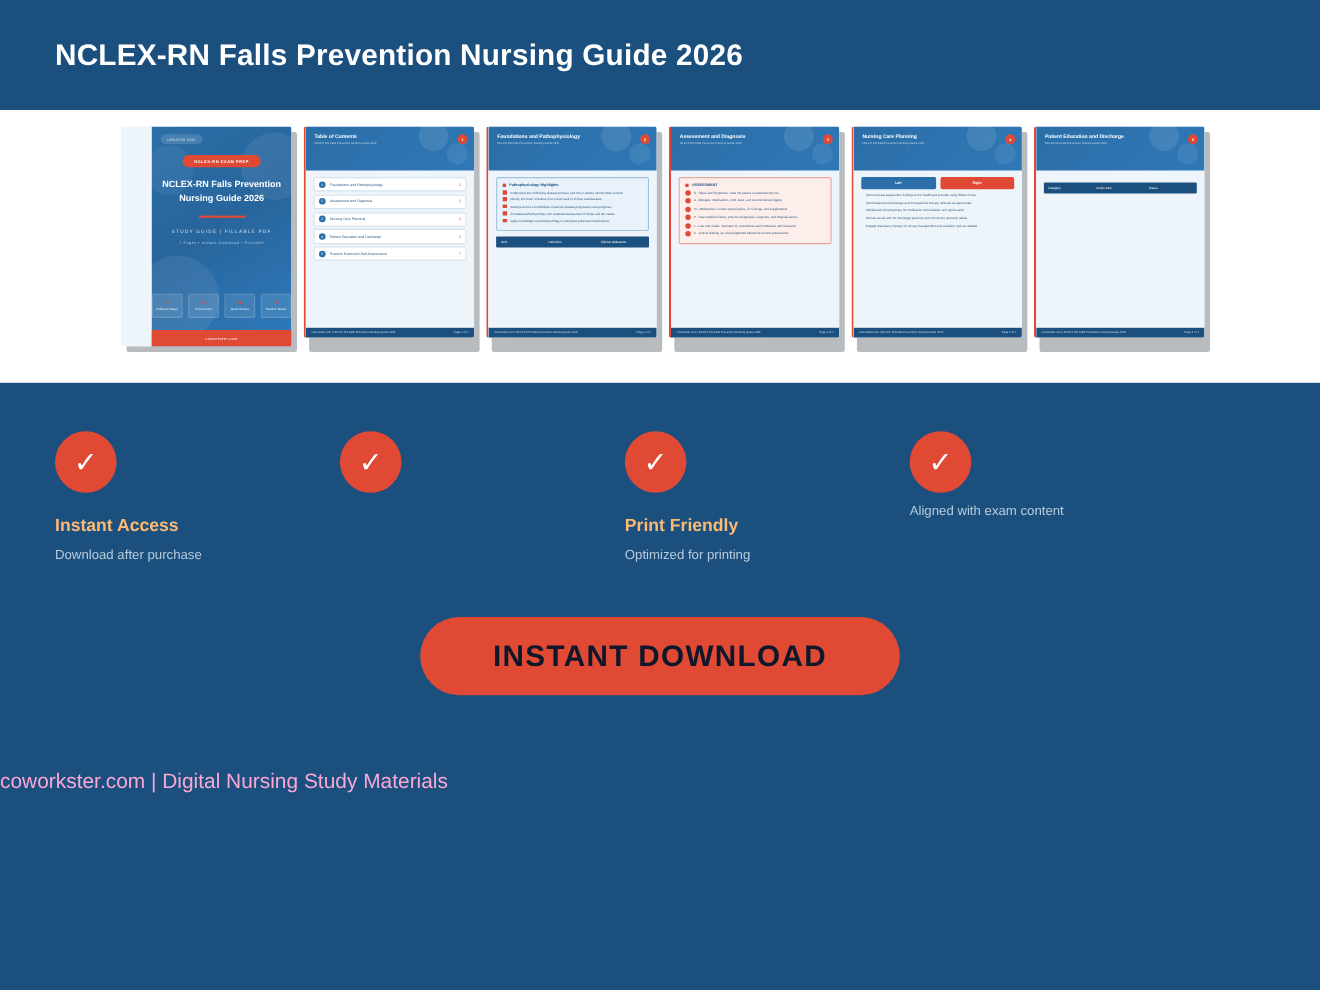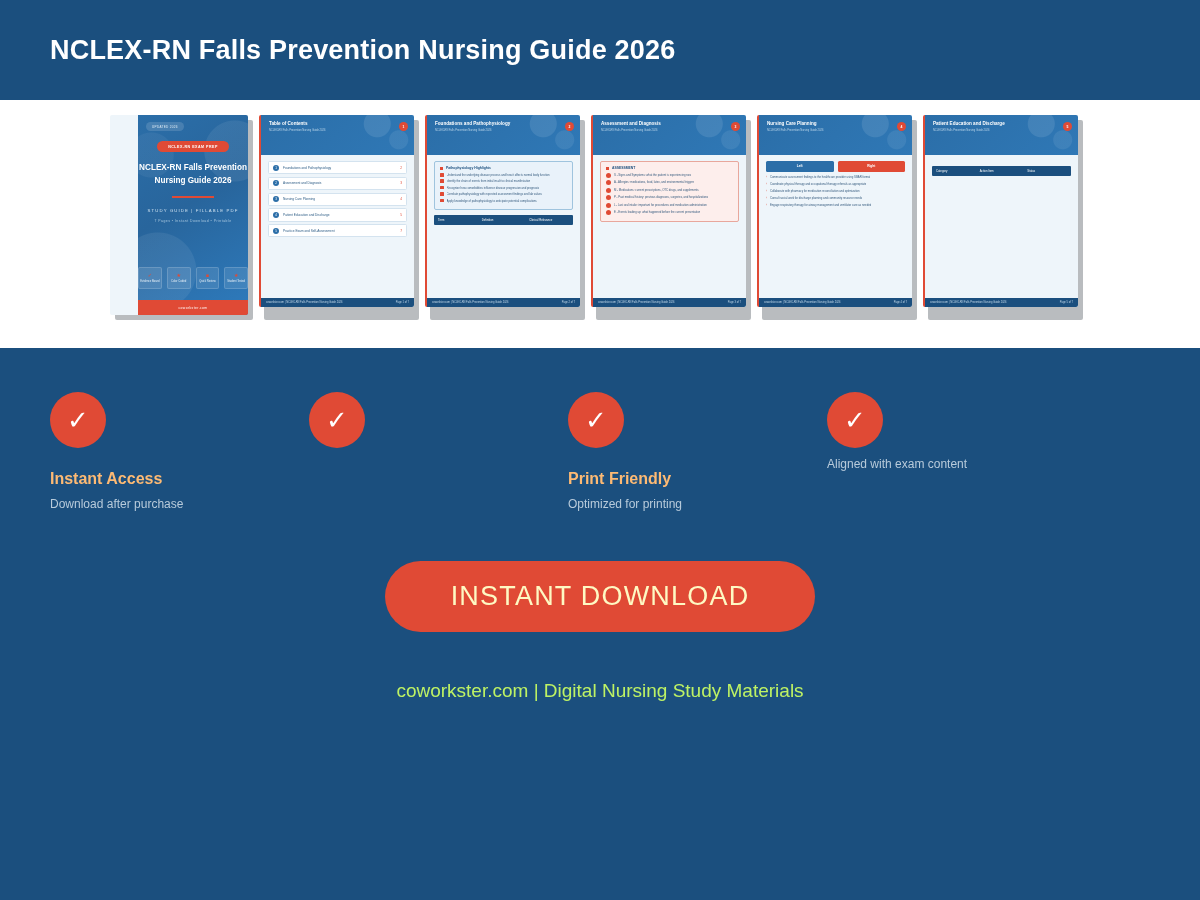--- a/index.html
+++ b/index.html
@@ -48,21 +48,21 @@
     border-radius: 2px;
   }
   .thumb {
     position: relative;
     background: #eef5fa;
     border-radius: 2px;
     overflow: hidden;
     border-left: 2px solid #e04a35;
   }
   .thumb.cover {
-    width: 138px; height: 200px;
+    width: 155px; height: 200px;
     border-left: none;
     padding-left: 28px;
   }
   .thumb.page {
     width: 155px; height: 192px;
   }
 
   
   .cv {
     width: 100%; height: 100%;
@@ -238,30 +238,30 @@
   }
   .f-title {
     color: #fdba74; font-size: 16px; font-weight: bold;
     margin-top: 22px;
   }
   .f-desc { color: #b8cbdb; font-size: 12px; margin-top: 9px; }
 
   
   .cta-wrap { display: flex; justify-content: center; margin-top: 50px; }
   .cta {
-    background: #e04a35; color: #fef9c3;
-    font-size: 27px; font-weight: normal;
+    background: #e04a35; color: #0f172a;
+    font-size: 27px; font-weight: bold;
     letter-spacing: 1.2px;
     padding: 20px 66px; border-radius: 40px;
     border: none; cursor: pointer;
     font-family: "Liberation Sans", sans-serif;
   }
   .site {
-    text-align: center; color: #bef264;
-    font-size: 19px; margin-top: 48px;
+    color: #f9a8d4;
+    font-size: 19px; margin-top: 68px;
   }
 </style>
 </head>
 <body>
 
 <div class="header">
   <div class="header-title">NCLEX-RN Falls Prevention Nursing Guide 2026</div>
 </div>
 
 <div class="strip">

